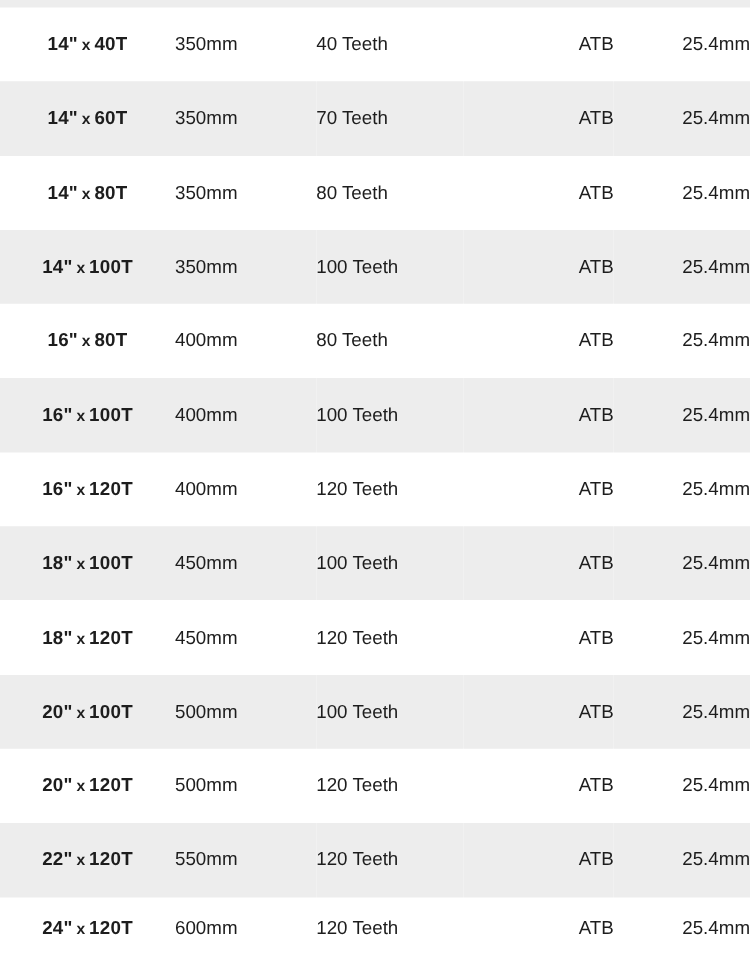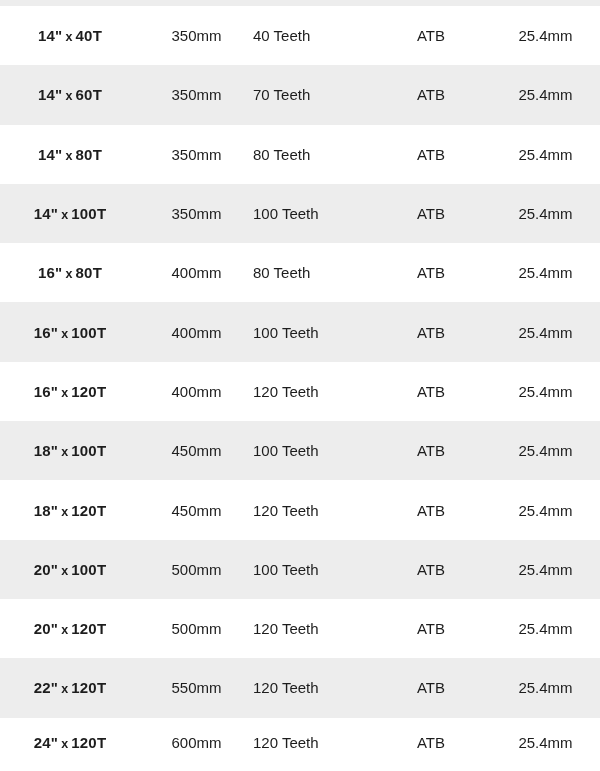--- a/index.html
+++ b/index.html
@@ -48,35 +48,35 @@
     font-size: 15.5px;
     text-align: center;
     letter-spacing: 0.2px;
   }
   .cell-size .x {
     font-weight: bold;
     font-size: 12.5px;
     padding: 0 3px;
   }
   .cell-dia {
-    text-align: center;
+    text-align: left;
     padding-left: 10px;
   }
   .cell-teeth {
     text-align: left;
     padding-left: 10px;
     margin-left: 44px;
   }
   .cell-grind {
-    text-align: center;
+    text-align: right;
     padding-left: 12px;
     margin-left: 16px;
   }
   .cell-bore {
-    text-align: center;
+    text-align: right;
     padding-left: 8px;
   }
   
   .top-strip {
     width: 600px;
     height: 6px;
     background: #ededed;
   }
   
   .spec-table tr.last-row {

